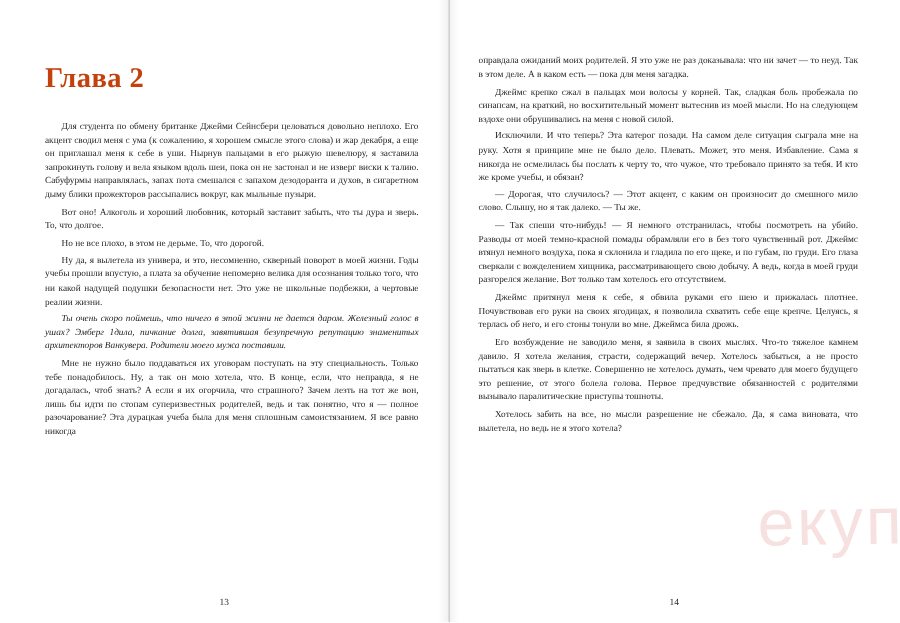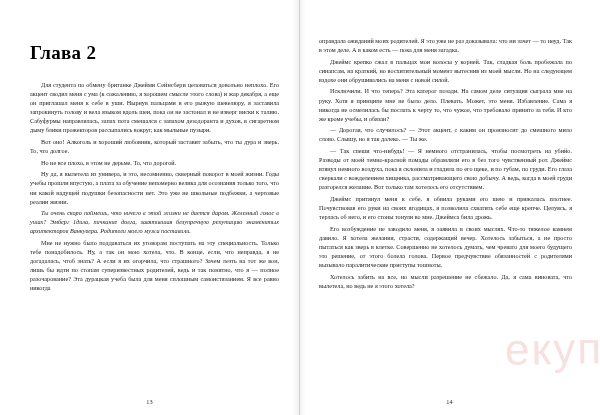--- a/index.html
+++ b/index.html
@@ -42,21 +42,21 @@
     left: 299px;
     width: 1px;
     height: 415px;
     background: #d9d9d9;
   }
   .chapter-title {
     font-size: 19px;
     font-weight: bold;
     letter-spacing: 0.3px;
     margin: 16px 0 16px 0;
-    color: #000000;
+    color: #c2410c;
     font-family: "Liberation Serif", serif;
   }
   .body-text p {
     margin: 0 0 2.5px 0;
     font-size: 6.2px;
     line-height: 9.1px;
     text-align: justify;
     text-indent: 11px;
     color: #1c1c1c;
     hyphens: auto;

